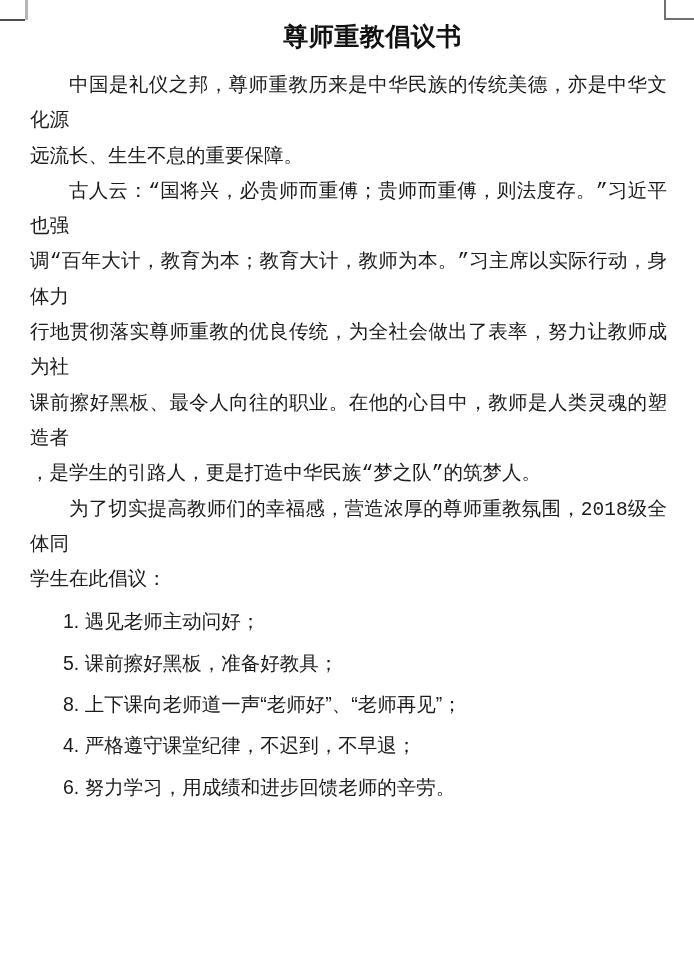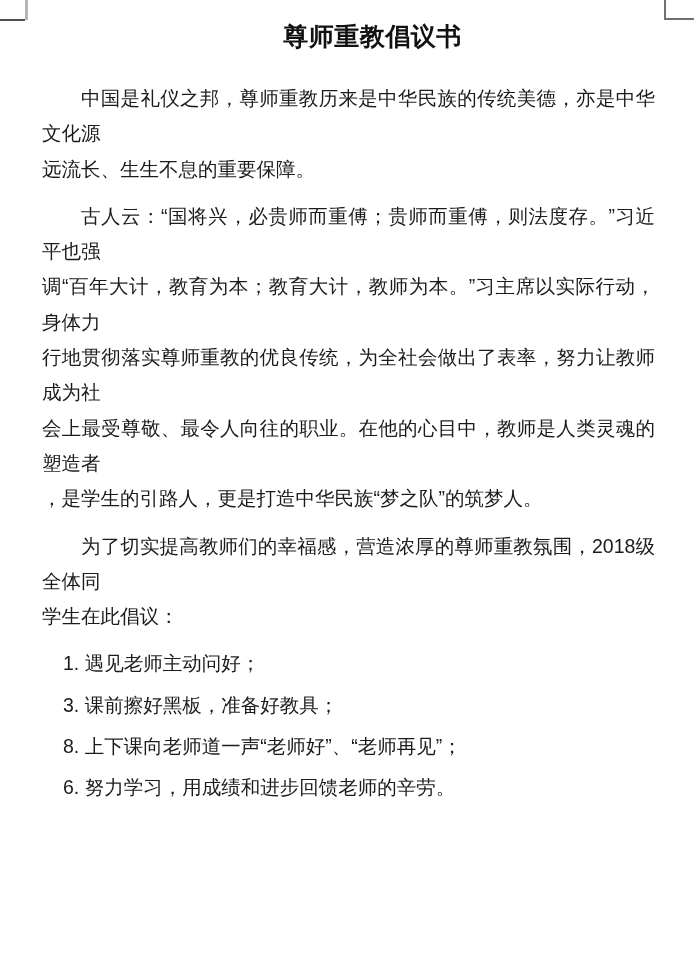--- a/index.html
+++ b/index.html
@@ -45,23 +45,24 @@
   .doc-body {
     position: absolute;
     top: 69px;
     left: 30px;
     width: 637px;
     font-size: 19.5px;
     line-height: 35.3px;
     text-align: justify;
   }
   .para {
-    margin: 12px;
+    margin: 0;
     text-indent: 2em;
     white-space: pre-line;
+    font-family: Liberation Mono, monospace;
   }
   .proposal-list { margin-left: 27px; }
   .list-item {
     margin: 6px;
     white-space: pre-line;
   }
 </style>
 </head>
 <body>
 
@@ -73,27 +74,28 @@
   <div class="mark mark-tr-h"></div>
 
   <h1 class="doc-title">尊师重教倡议书</h1>
 
   <div class="doc-body">
     <p class="para">中国是礼仪之邦，尊师重教历来是中华民族的传统美德，亦是中华文化源
 远流长、生生不息的重要保障。</p>
     <p class="para">古人云：“国将兴，必贵师而重傅；贵师而重傅，则法度存。”习近平也强
 调“百年大计，教育为本；教育大计，教师为本。”习主席以实际行动，身体力
 行地贯彻落实尊师重教的优良传统，为全社会做出了表率，努力让教师成为社
-会上最受尊敬、最令人向往的职业。在他的心目中，教师是人类灵魂的塑造者
+课前擦好黑板、最令人向往的职业。在他的心目中，教师是人类灵魂的塑造者
 ，是学生的引路人，更是打造中华民族“梦之队”的筑梦人。</p>
     <p class="para">为了切实提高教师们的幸福感，营造浓厚的尊师重教氛围，2018级全体同
 学生在此倡议：</p>
 
     <div class="proposal-list">
       <p class="list-item">1. 遇见老师主动问好；</p>
-      <p class="list-item">3. 课前擦好黑板，准备好教具；</p>
+      <p class="list-item">5. 课前擦好黑板，准备好教具；</p>
       <p class="list-item">8. 上下课向老师道一声“老师好”、“老师再见”；</p>
+      <p class="list-item">4. 严格遵守课堂纪律，不迟到，不早退；</p>
       <p class="list-item">6. 努力学习，用成绩和进步回馈老师的辛劳。</p>
     </div>
 
   </div>
 
 </div>
 
 </body></html>

